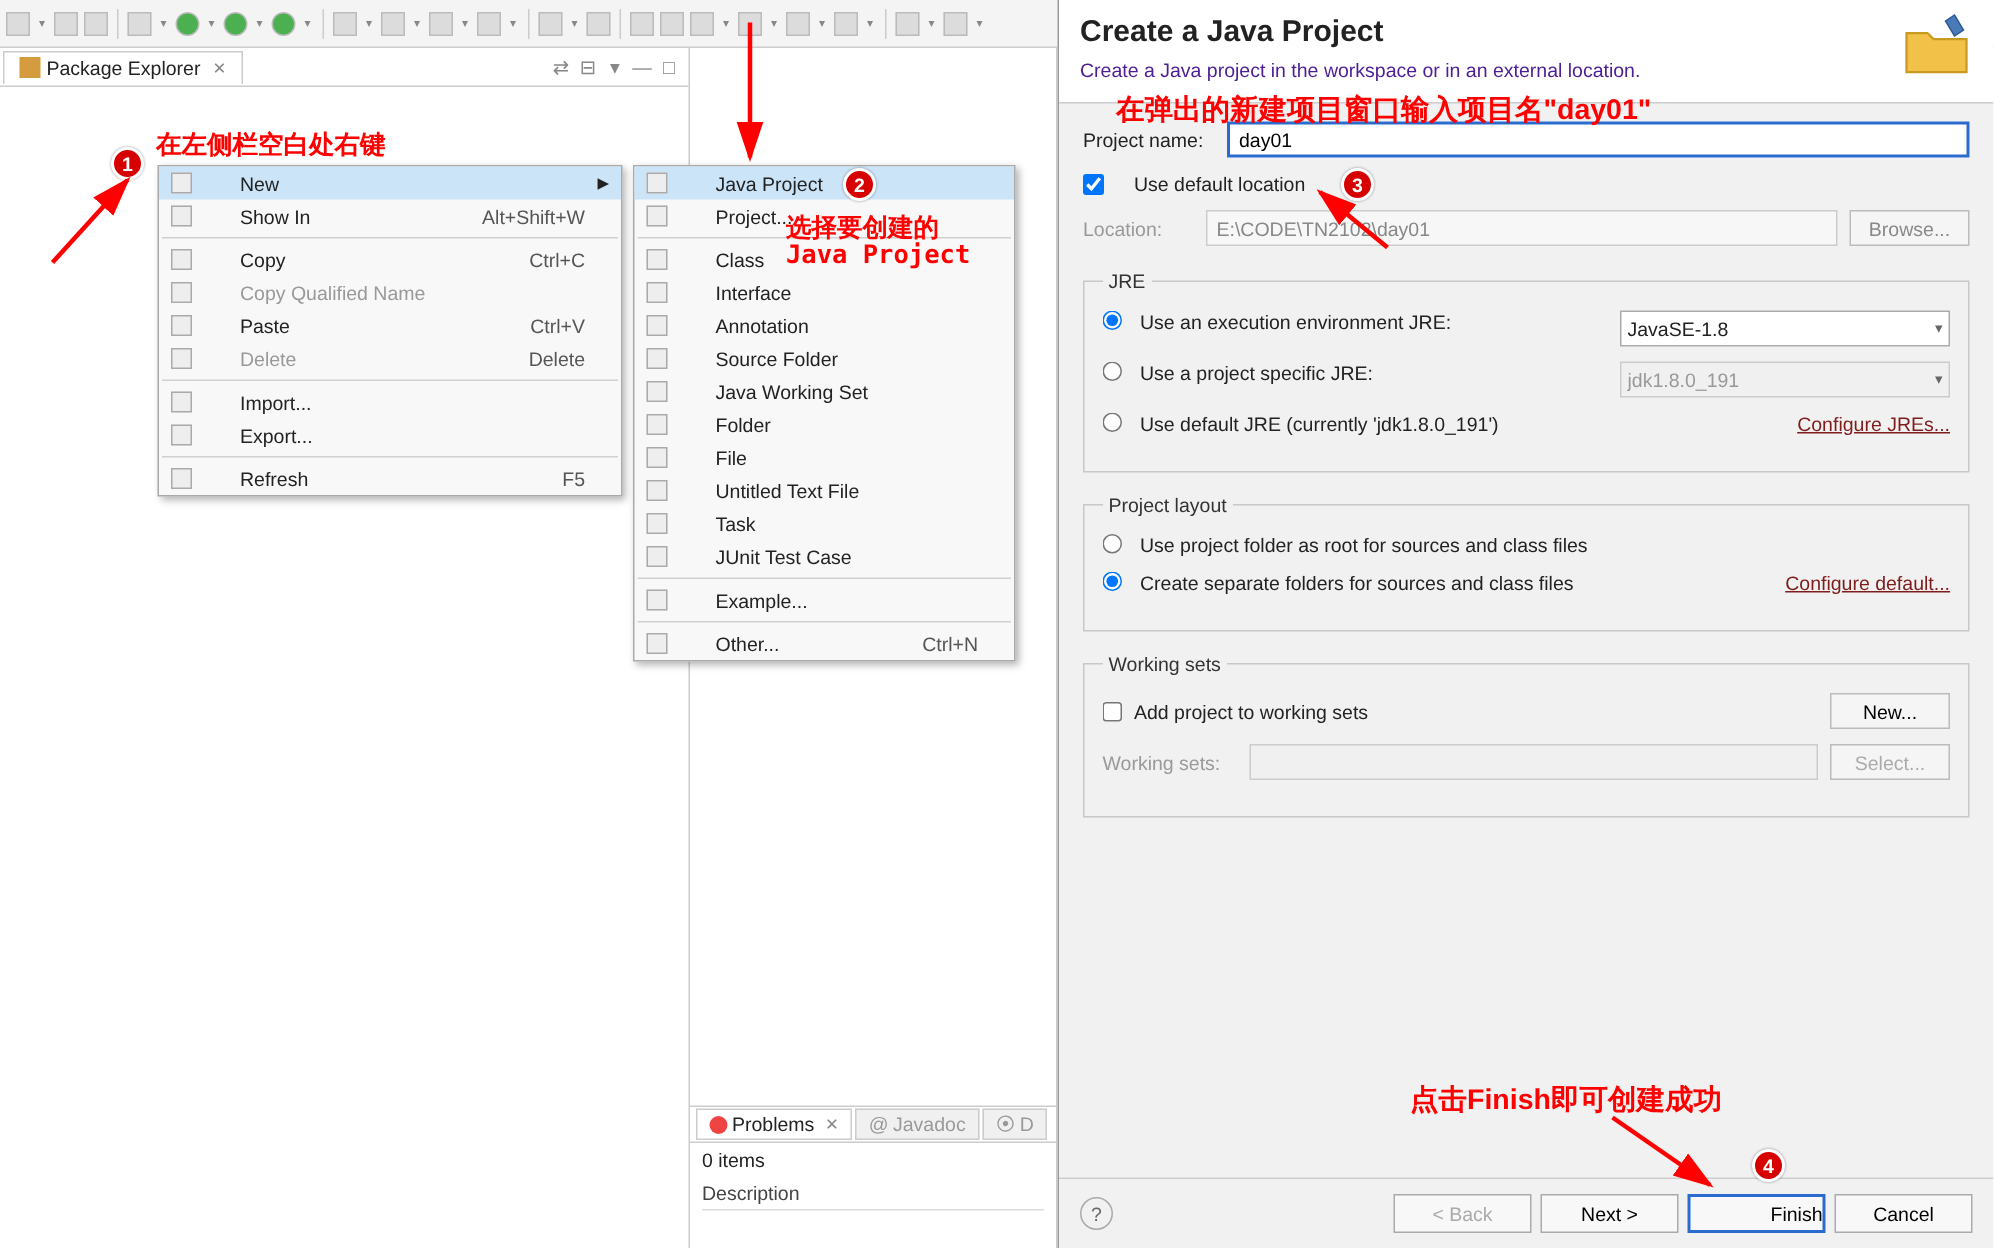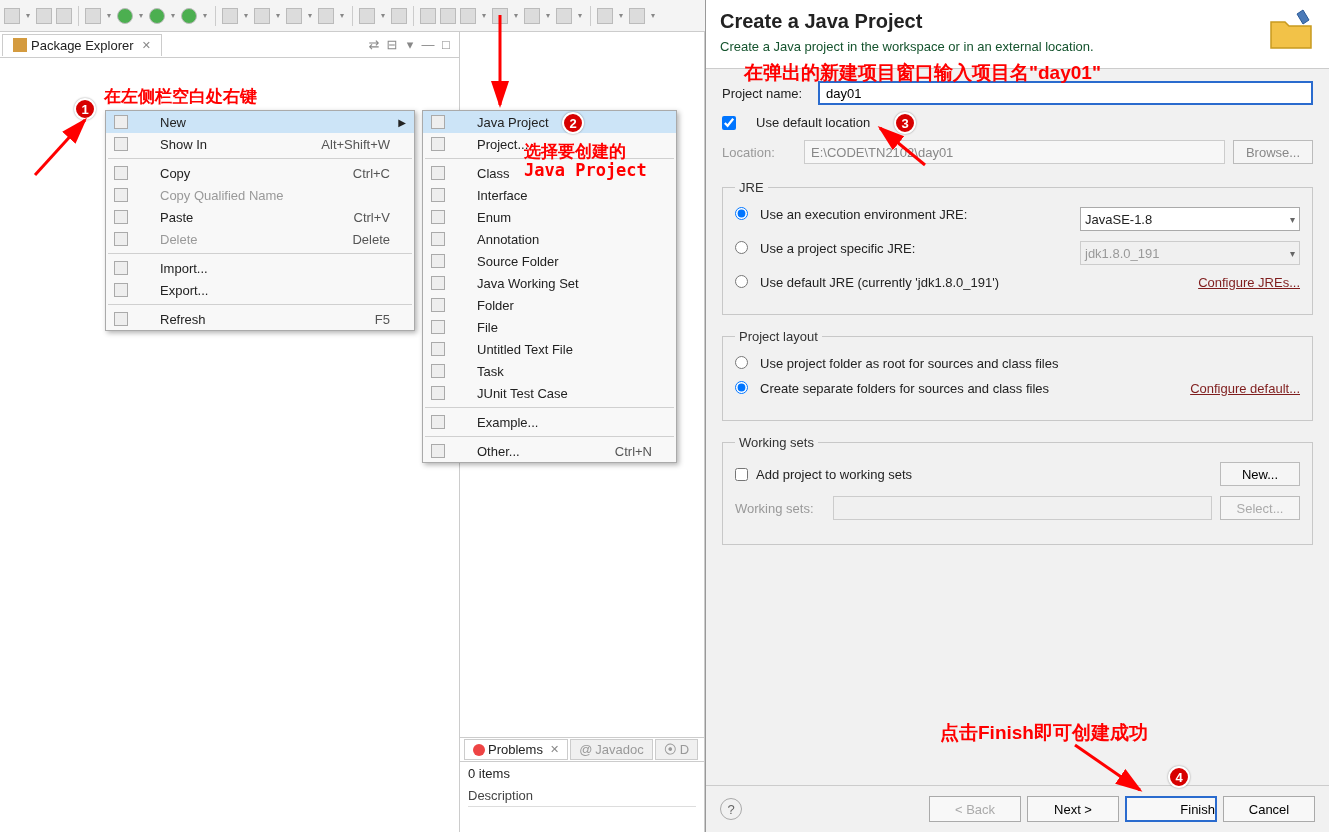--- a/index.html
+++ b/index.html
@@ -32,21 +32,21 @@
 .editor-area{position:absolute;left:460px;top:32px;width:245px;height:800px;background:#fff;border-right:1px solid #ccc;}
 .bottom-tabs{position:absolute;bottom:0;left:0;right:0;height:95px;border-top:1px solid #ccc;}
 .bottom-tabs .tabs{height:24px;display:flex;align-items:center;border-bottom:1px solid #ccc;padding-left:4px;gap:2px;}
 .bottom-tabs .tab2{padding:2px 8px;border:1px solid #ccc;display:flex;align-items:center;gap:3px;font-size:12px;}
 .bottom-tabs .tab2.inactive{color:#999;background:#f0f0f0;}
 .bottom-tabs .body{padding:4px 8px;}
 .bottom-tabs .desc-header{border-bottom:1px solid #ddd;padding:3px 0;color:#444;margin-top:4px;}
 .wizard{position:absolute;right:0;top:0;width:624px;height:832px;background:#fff;border-left:1px solid #999;display:flex;flex-direction:column;}
 .wiz-header{padding:10px 14px 14px;background:#fff;position:relative;}
 .wiz-title{font-size:20px;font-weight:bold;margin-bottom:6px;}
-.wiz-desc{color:#14532d;}
+.wiz-desc{color:#4c1d95;}
 .wiz-icon{position:absolute;right:14px;top:8px;width:48px;height:44px;}
 .wiz-body{flex:1;padding:12px 16px;background:#f1f1f1;border-top:1px solid #ccc;overflow:auto;}
 .field-row{display:flex;align-items:center;margin-bottom:10px;}
 .field-row label{width:96px;}
 .field-row input[type=text]{flex:1;border:2px solid #2a6bce;padding:3px 6px;height:24px;}
 .chk{display:flex;align-items:center;gap:20px;margin-bottom:10px;}
 .chk input{width:14px;height:14px;}
 .loc-row{display:flex;align-items:center;gap:8px;margin-bottom:16px;}
 .loc-row label{width:74px;color:#999;}
 .loc-row input{flex:1;border:1px solid #ccc;padding:3px 6px;height:24px;color:#888;background:#f7f7f7;}
@@ -249,26 +249,20 @@
     <div class="ctx-row">
       <div class="ctx-icon">
         <div class="sq"></div>
       </div>
       <div class="ctx-label">Interface</div>
     </div>
     <div class="ctx-row">
       <div class="ctx-icon">
         <div class="sq"></div>
       </div>
-      <div class="ctx-label">Enum</div>
-    </div>
-    <div class="ctx-row">
-      <div class="ctx-icon">
-        <div class="sq"></div>
-      </div>
       <div class="ctx-label">Annotation</div>
     </div>
     <div class="ctx-row">
       <div class="ctx-icon">
         <div class="sq"></div>
       </div>
       <div class="ctx-label">Source Folder</div>
     </div>
     <div class="ctx-row">
       <div class="ctx-icon">

